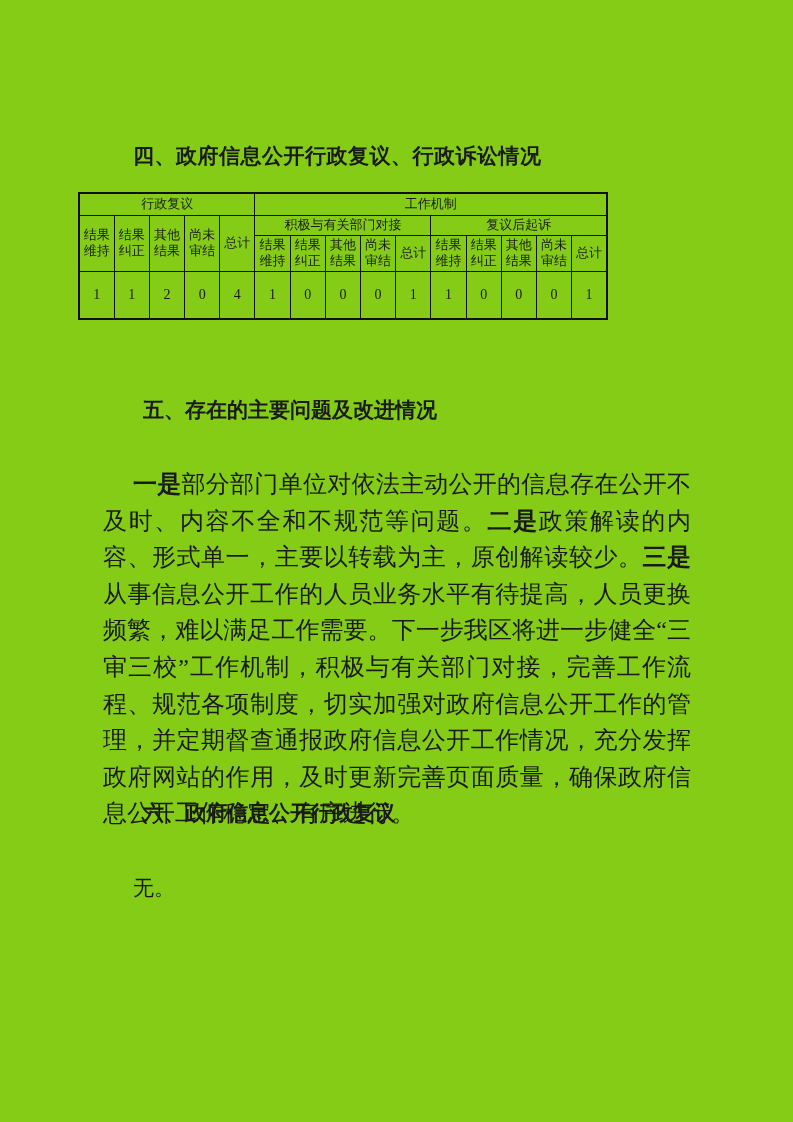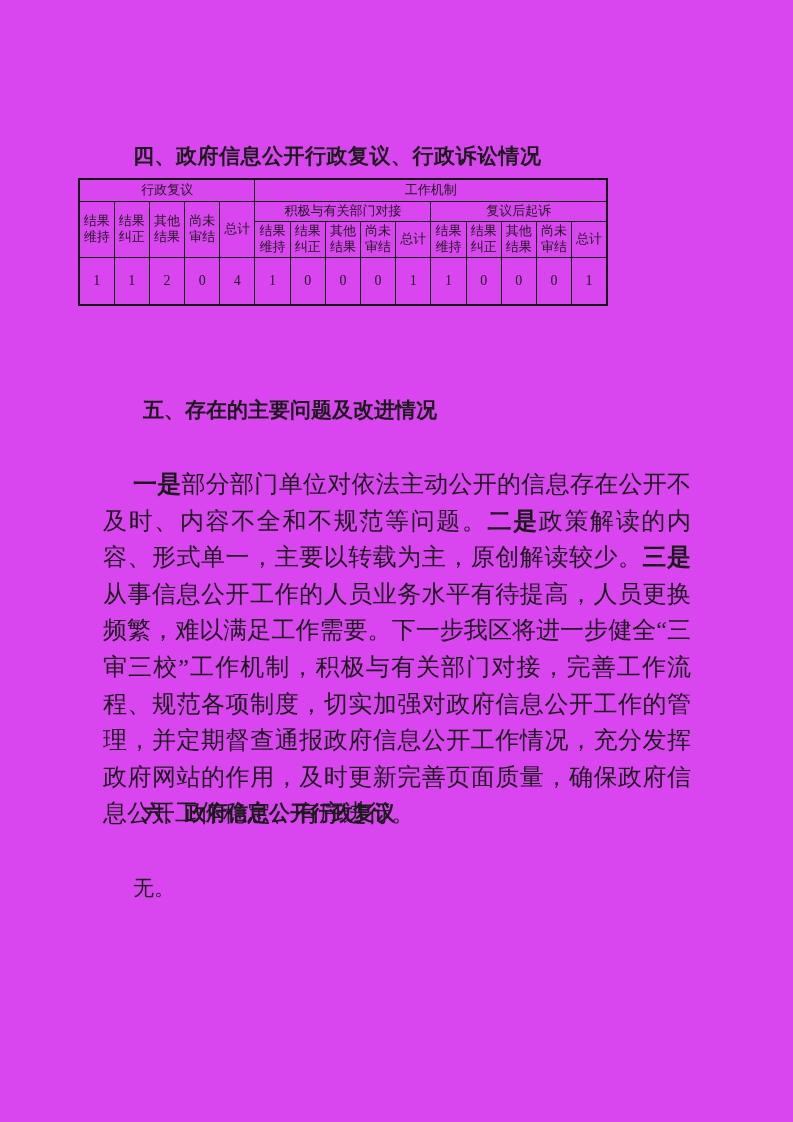--- a/index.html
+++ b/index.html
@@ -4,42 +4,42 @@
 <style>
   html, body {
     margin: 0;
     padding: 0;
     background: #ffffff;
   }
   .page {
     position: relative;
     width: 793px;
     height: 1122px;
-    background: #d946ef;
+    background: #84cc16;
     color: #1a1a1a;
     font-family: "Liberation Serif", serif;
     overflow: hidden;
   }
   .heading {
     position: absolute;
     font-family: "Liberation Sans", sans-serif;
     font-weight: bold;
     font-size: 21px;
     line-height: 1.25;
     white-space: nowrap;
     color: #1a1a1a;
   }
   #heading-4 { left: 133px; top: 143px; letter-spacing: 0.5px; }
   #heading-5 { left: 143px; top: 397px; }
   #heading-6 { left: 143px; top: 800px; }
 
   .table-wrap {
     position: absolute;
     left: 70px;
-    top: 178px;
+    top: 192px;
     width: 530px;
     padding-left: 8px;
   }
   table.stats {
     border-collapse: collapse;
     table-layout: fixed;
     width: 100%;
     border: 2px solid #111111;
   }
   table.stats td {

